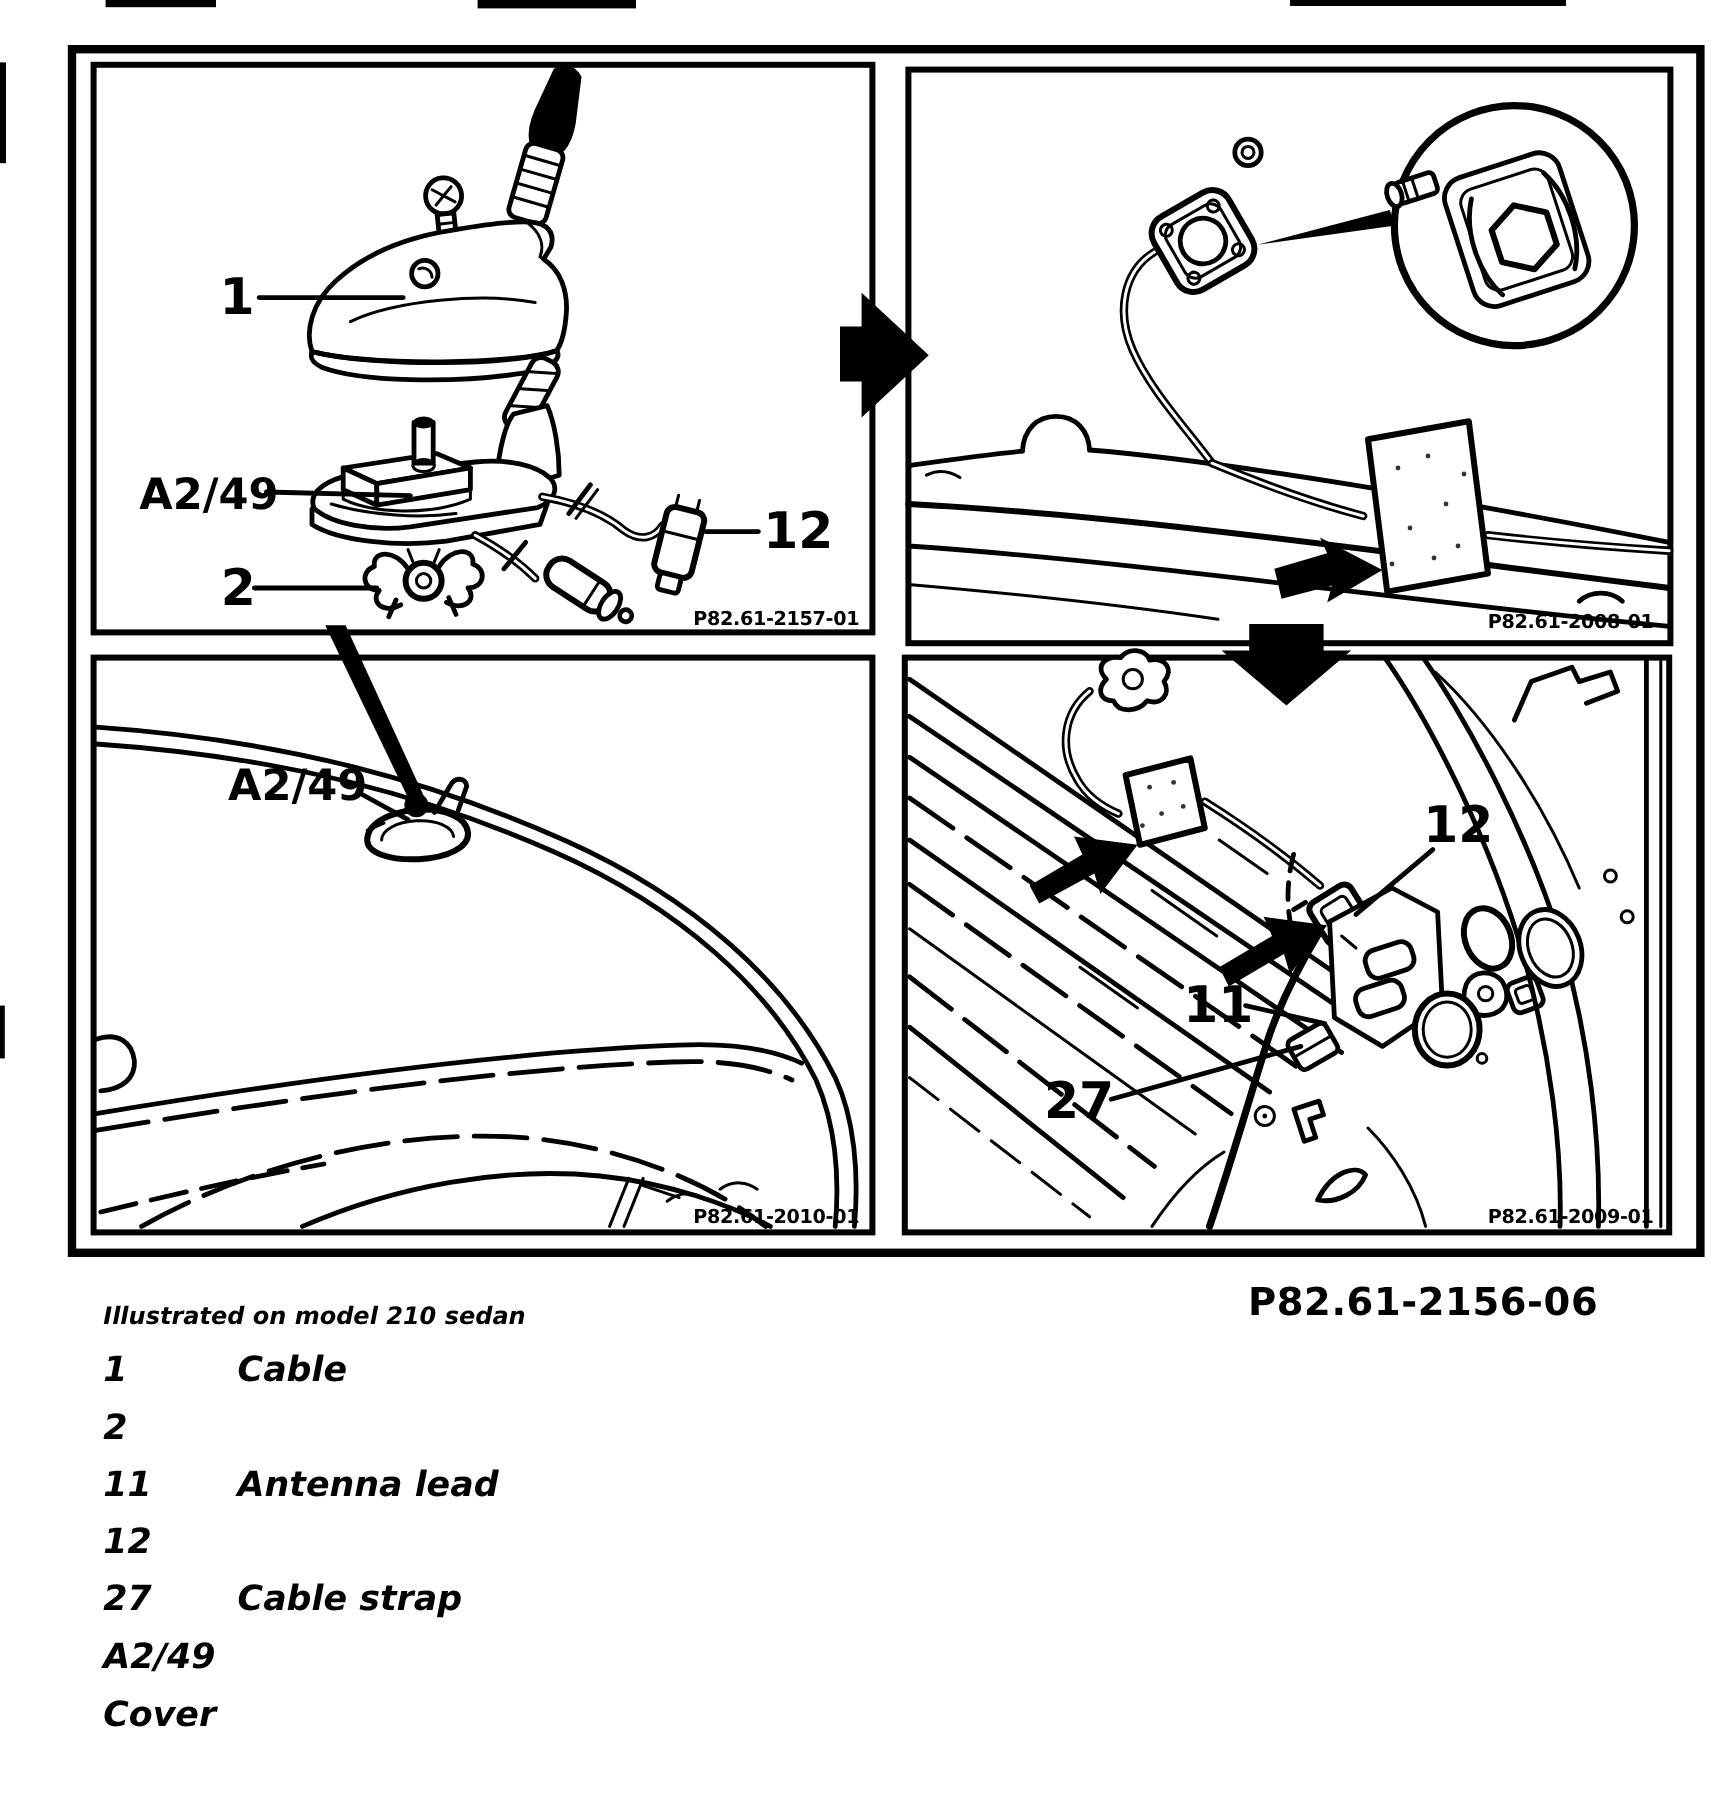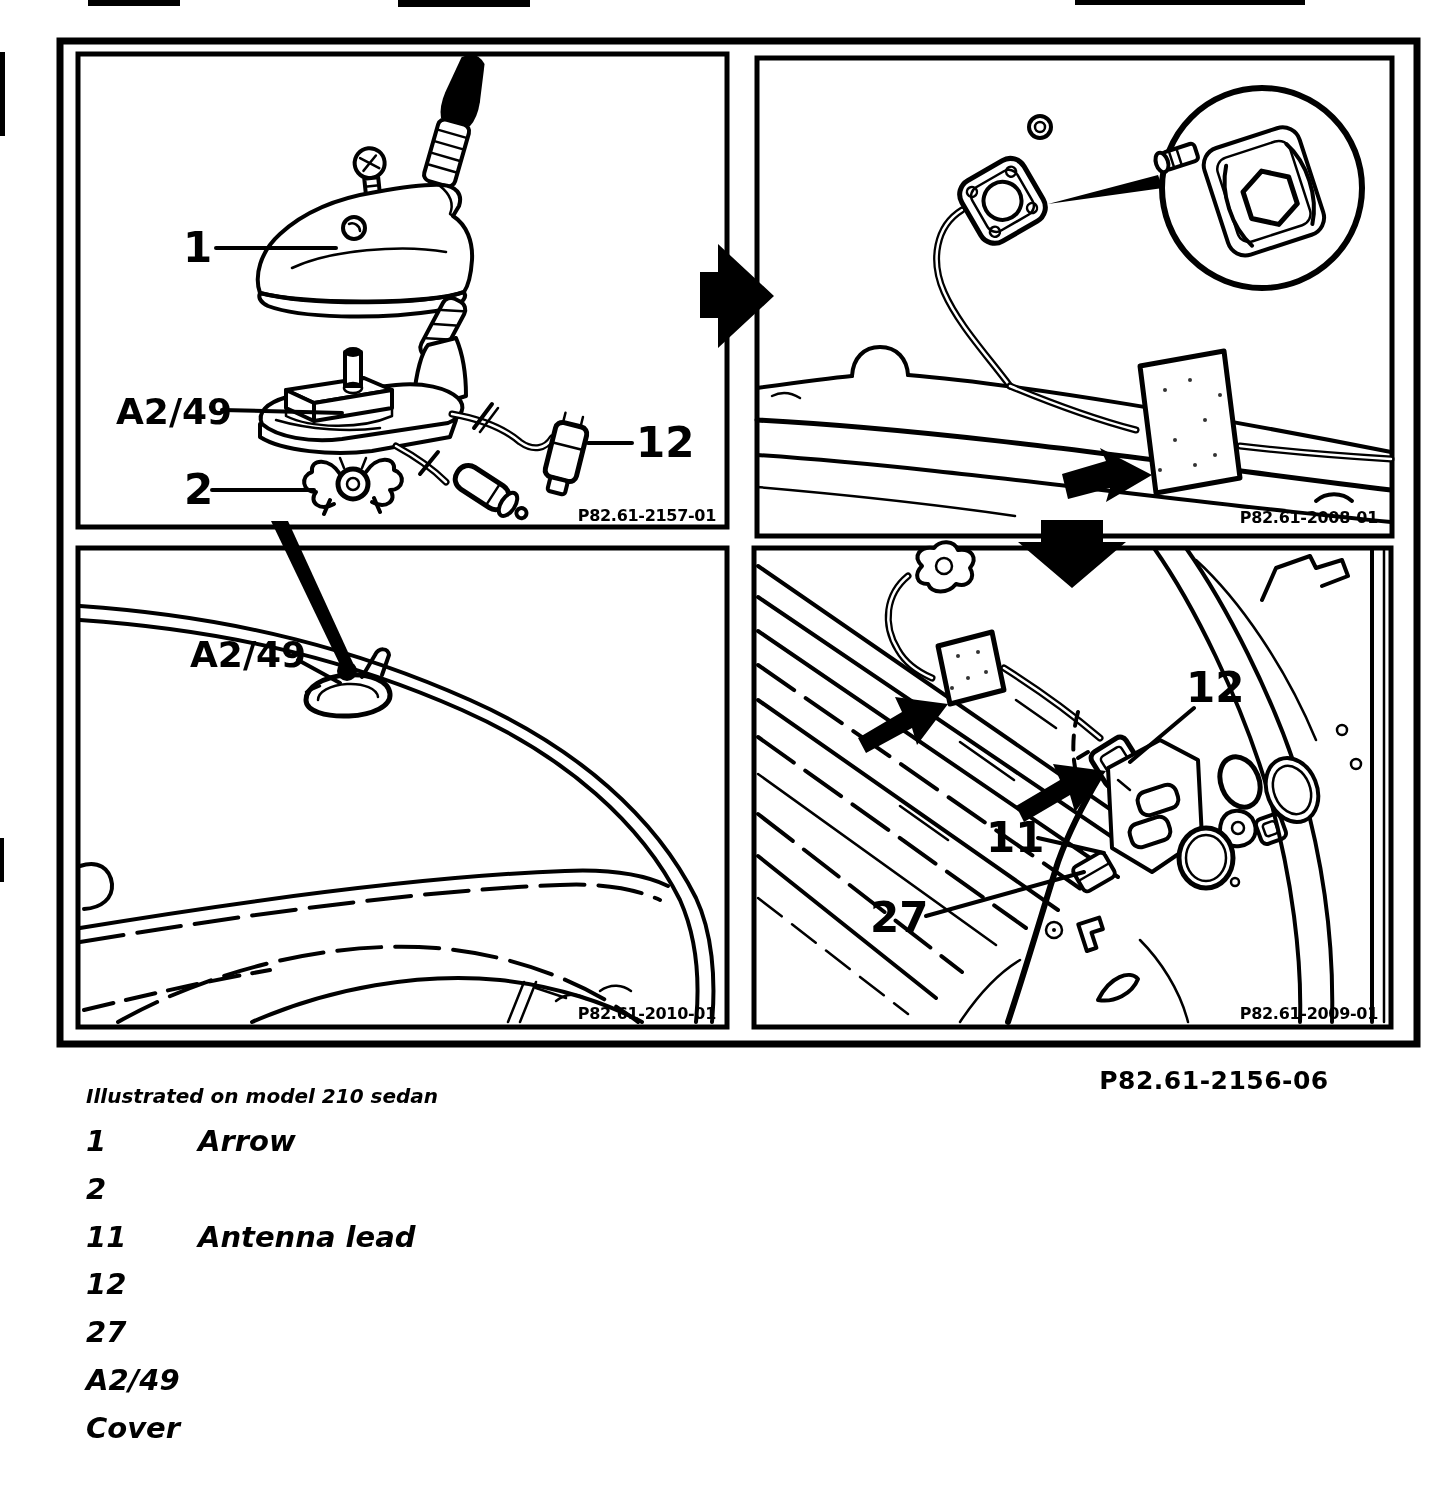--- a/index.html
+++ b/index.html
@@ -20,22 +20,22 @@
   .dash1 { stroke-dasharray:44 14; }
   .dash2 { stroke-dasharray:30 13; }
   .dash3 { stroke-dasharray:14 10; }
 
   svg text { font-family:"DejaVu Sans", sans-serif; font-weight:bold; fill:#000; }
   .callout    { font-size:42px; }
   .callout-sm { font-size:36px; }
   .pid        { font-size:16px; letter-spacing:-0.3px; }
 
   
-  .figure-code { position:absolute; top:1066px; left:1040px; width:348px; text-align:center;
-                 font-weight:bold; font-size:25px; letter-spacing:0.5px; }
+  .figure-code { position:absolute; top:1066px; left:1040px; width:348px; text-align:left;
+                 font-weight:bold; font-size:32px; letter-spacing:0.5px; }
   .legend { position:absolute; left:86px; top:1084px; width:900px; }
   .legend-caption { font-weight:bold; font-style:italic; font-size:20px; margin-bottom:16px; }
   .legend-row { display:flex; margin-bottom:13px; font-weight:bold; font-style:italic; font-size:29px; line-height:1.2; }
   .legend-row .k { flex:0 0 112px; }
   .legend-row .v { width:590px; }
 </style>
 </head>
 <body>
 
 <div class="page">
@@ -373,34 +373,35 @@
     </g>
   </svg>
 
   <div class="figure-code">P82.61-2156-06</div>
 
   <div class="legend">
     <div class="legend-caption">Illustrated on model 210 sedan</div>
 
     <div class="legend-row">
       <span class="k">1</span>
-      <span class="v">Arrow</span>
+      <span class="v">Cable</span>
     </div>
     <div class="legend-row">
       <span class="k">2</span>
     </div>
     <div class="legend-row">
       <span class="k">11</span>
       <span class="v">Antenna lead</span>
     </div>
     <div class="legend-row">
       <span class="k">12</span>
     </div>
     <div class="legend-row">
       <span class="k">27</span>
+      <span class="v">Cable strap</span>
     </div>
     <div class="legend-row">
       <span class="k">A2/49</span>
     </div>
     <div class="legend-row">
       <span class="k">Cover</span>
     </div>
   </div>
 </div>
 

